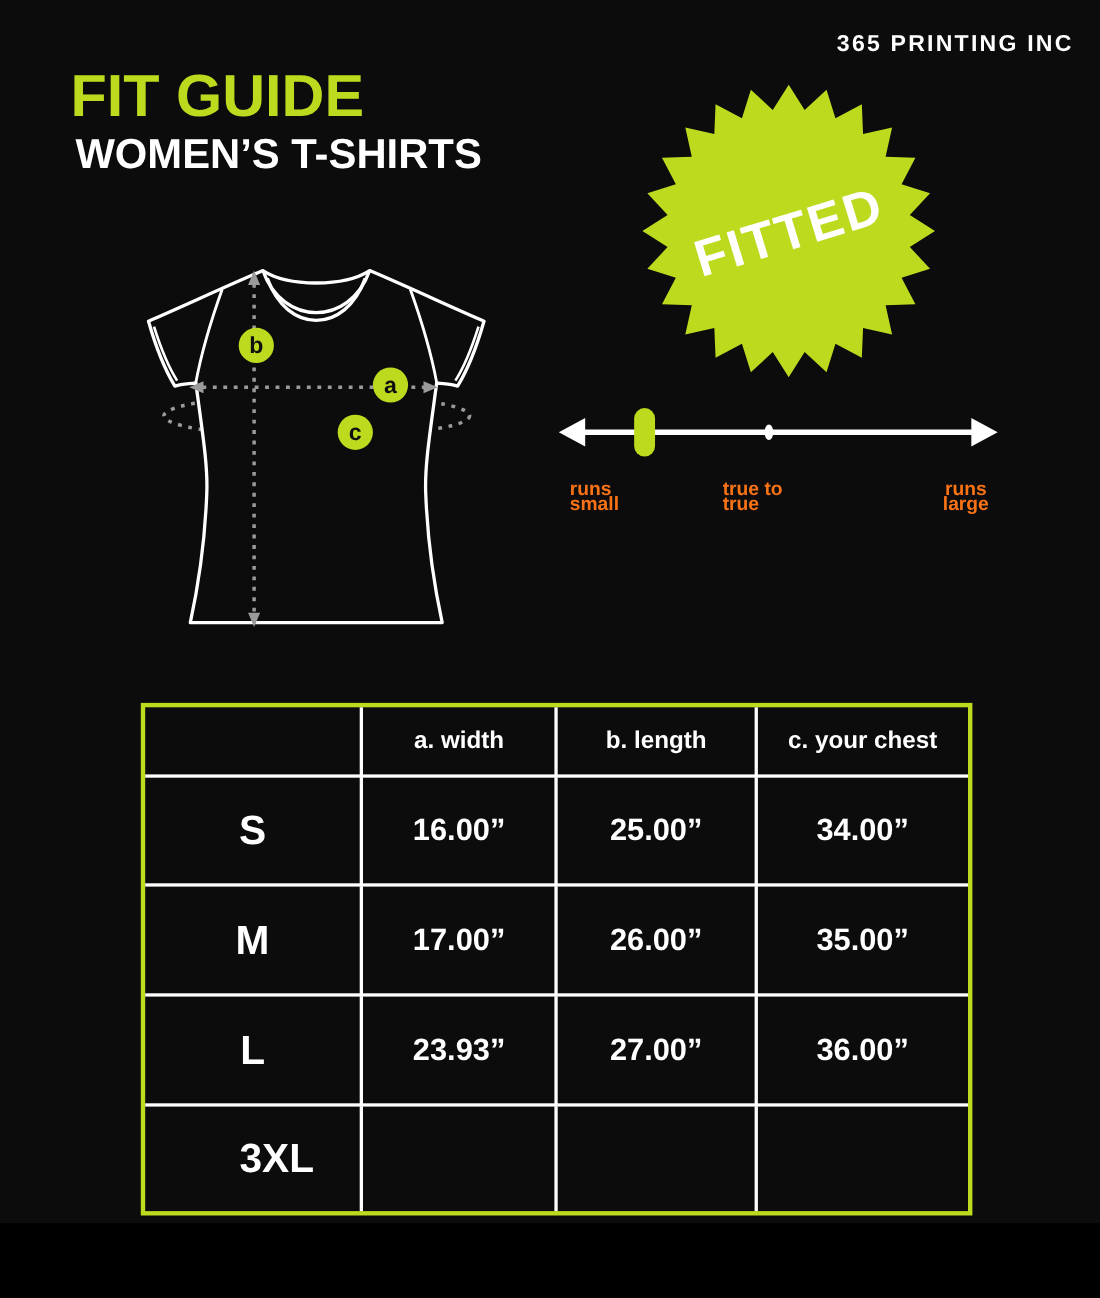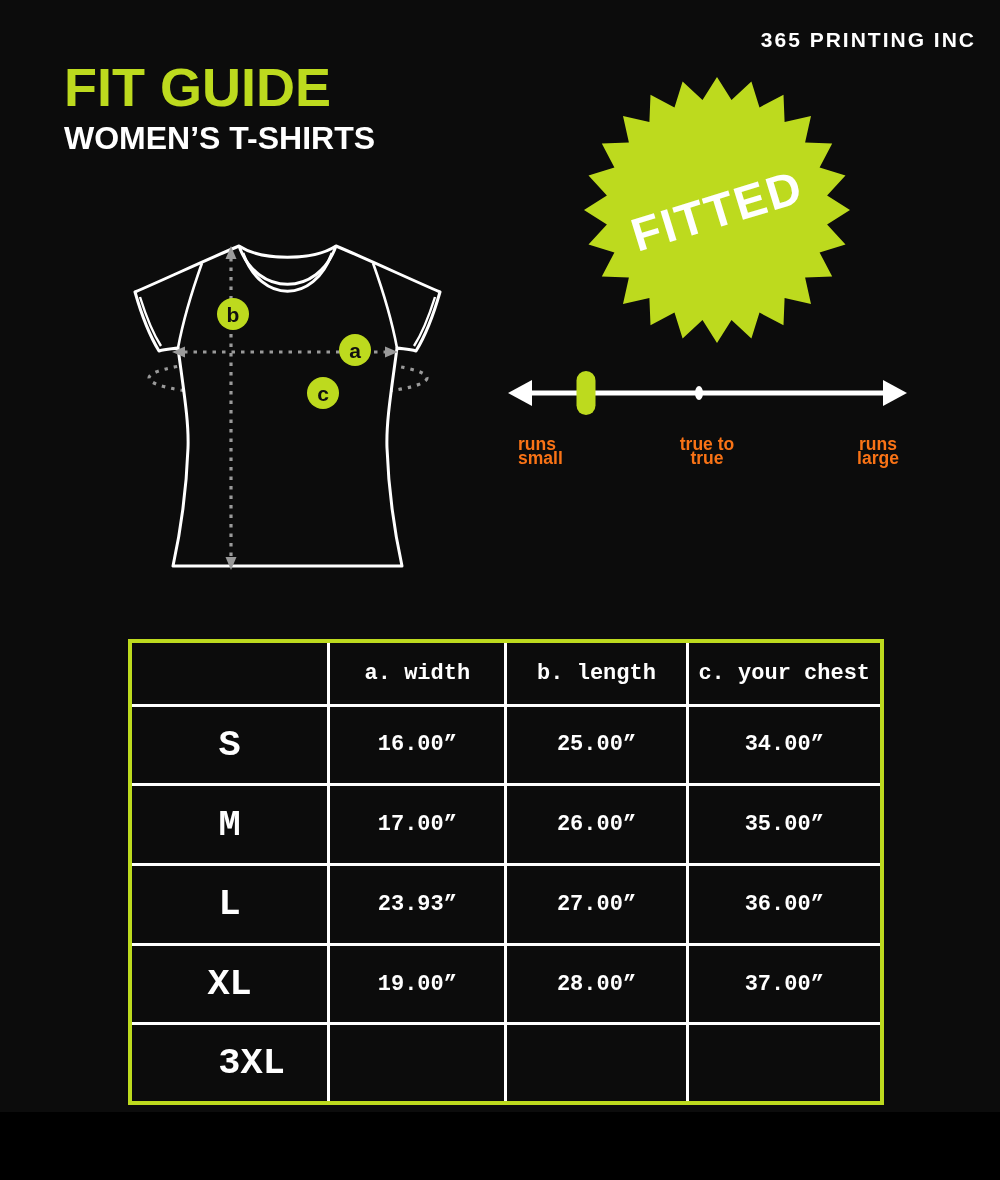--- a/index.html
+++ b/index.html
@@ -16,21 +16,21 @@
   }
   
   .brand{
     position:absolute;top:28px;right:24px;font-size:21px;letter-spacing:2px;color:#fff;
   }
   .title-block{position:absolute;left:64px;top:60px;width:374px;}
   .title{
     font-size:54px;line-height:1;color:var(--accent);letter-spacing:0px;white-space:nowrap;
   }
   .subtitle{
-    margin-top:8px;font-size:32px;line-height:1;color:#fff;letter-spacing:0px;
+    margin-top:8px;text-align:right;font-size:38px;line-height:1;color:#fff;letter-spacing:0px;
   }
   
   .badge{position:absolute;left:572px;top:65px;width:290px;height:290px;}
   .badge svg{position:absolute;left:0;top:0;}
   .badge-label{
     position:absolute;left:0;top:0;width:290px;height:290px;
     display:flex;align-items:center;justify-content:center;
     transform:rotate(-17deg);font-size:47px;letter-spacing:2px;color:#fff;
   }
   
@@ -40,41 +40,41 @@
     background:var(--accent);color:#101010;display:flex;align-items:center;justify-content:center;
     font-size:21px;line-height:1;
   }
   .marker-b{left:217px;top:298px;}
   .marker-a{left:339px;top:334px;}
   .marker-c{left:307px;top:377px;}
   
   .scale-svg{position:absolute;left:505px;top:368px;}
   .scale-label{position:absolute;top:438px;font-size:17.5px;line-height:13.5px;color:#f97316;}
   .scale-label-left{left:518px;width:80px;text-align:left;}
-  .scale-label-center{left:657px;width:100px;text-align:center;}
+  .scale-label-center{left:657px;width:100px;}
   .scale-label-right{left:828px;width:100px;text-align:center;}
   
   .table-wrap{
     position:absolute;left:128px;top:639px;width:756px;height:466px;
     border:4px solid var(--accent);
   }
   .table-wrap table{
     width:100%;height:100%;border-collapse:collapse;table-layout:fixed;
   }
   .table-wrap th,.table-wrap td{
-    border:3px solid #fff;text-align:center;vertical-align:middle;color:#fff;font-weight:bold;font-family:Liberation Mono, monospace;
+    border:3px solid #fff;text-align:center;vertical-align:middle;color:#fff;font-weight:bold;
   }
   .table-wrap tr>*:first-child{border-left:none;}
   .table-wrap tr>*:last-child{border-right:none;}
   .table-wrap thead th{border-top:none;}
   .table-wrap tbody tr:last-child td{border-bottom:none;padding-left:44px;}
   .table-wrap thead tr{height:62px;}
   .table-wrap th{font-size:22px;}
   td.size-cell{font-size:37px;}
-  td.val-cell{font-size:22px;}
+  td.val-cell{font-size:28px;}
   
   .footnote{
     position:absolute;left:128px;top:1122px;width:756px;text-align:center;
     font-size:24px;color:#fff;
   }
 </style>
 </head>
 <body>
 
 <div id="canvas">
@@ -188,26 +188,20 @@
           <td class="val-cell">26.00”</td>
           <td class="val-cell">35.00”</td>
         </tr>
         <tr>
           <td class="size-cell">L</td>
           <td class="val-cell">23.93”</td>
           <td class="val-cell">27.00”</td>
           <td class="val-cell">36.00”</td>
         </tr>
         <tr>
-          <td class="size-cell">XL</td>
-          <td class="val-cell">19.00”</td>
-          <td class="val-cell">28.00”</td>
-          <td class="val-cell">37.00”</td>
-        </tr>
-        <tr>
           <td class="size-cell">3XL</td>
           <td class="val-cell"></td>
           <td class="val-cell"></td>
           <td class="val-cell"></td>
         </tr>
       </tbody>
     </table>
   </div>
 
 

